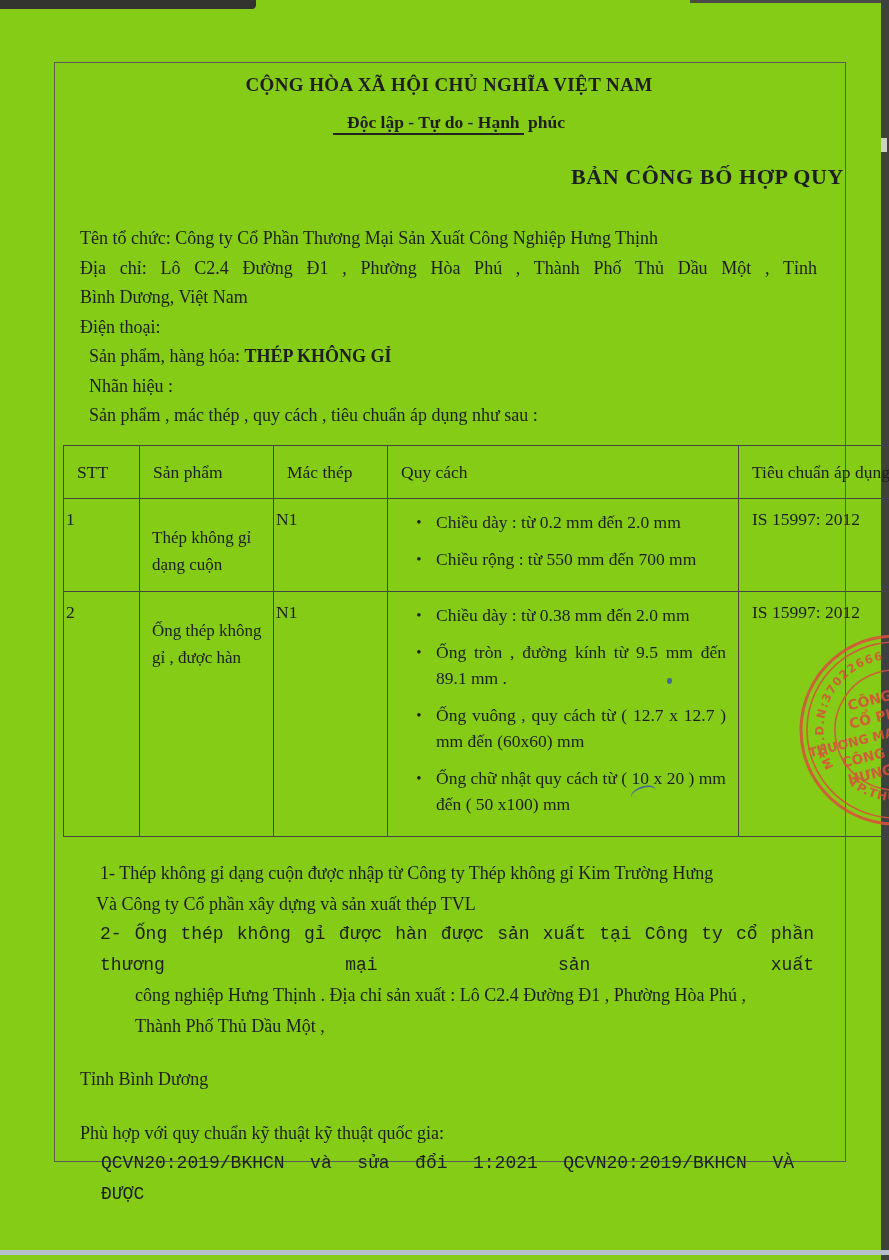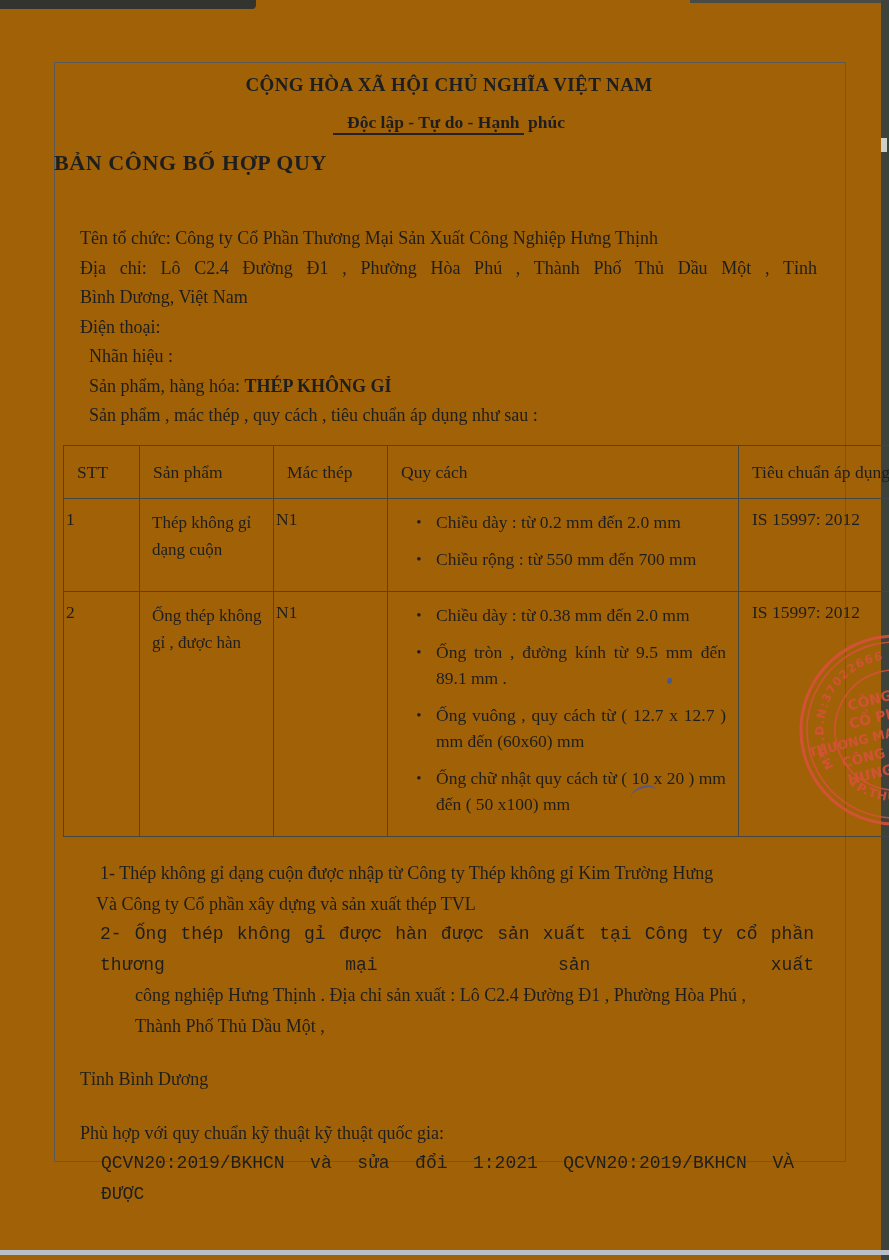--- a/index.html
+++ b/index.html
@@ -1,47 +1,47 @@
 <!DOCTYPE html>
 <html><head>
 <meta charset="utf-8">
 <style>
   html,body{margin:0;padding:0;background:#ffffff;}
   .page{
-    position:relative;width:889px;height:1260px;background:#a16207;
+    position:relative;width:889px;height:1260px;background:#84cc16;
     overflow:hidden;font-family:"Liberation Serif","DejaVu Serif",serif;color:#1e1e1e;
   }
   
   .art-top-left{position:absolute;left:0;top:0;width:256px;height:9px;background:#33332f;border-bottom-right-radius:4px;}
   .art-top-right{position:absolute;left:690px;top:0;width:199px;height:3px;background:#4a4a46;}
   .art-right-strip{position:absolute;left:881px;top:0;width:8px;height:1260px;background:#3d423b;}
   .art-right-spot{position:absolute;left:881px;top:138px;width:6px;height:14px;background:#cfcfc9;}
   .art-bottom-line{position:absolute;left:0;top:1250px;width:889px;height:5px;background:#b7c0c9;}
   
   .doc-border{position:absolute;left:54px;top:62px;width:790px;height:1098px;border:1.6px solid #5a5a58;background:transparent;}
   
   .hdr{position:absolute;left:54px;top:74px;width:790px;text-align:center;}
   .hdr .l1{font-size:19px;font-weight:bold;letter-spacing:.4px;}
   .hdr .motto{font-size:17.5px;font-weight:bold;margin-top:16px;}
   .hdr .motto .ul{border-bottom:2px solid #222;padding:0 4px 1px 14px;}
-  .title-block{position:absolute;left:54px;top:150px;width:790px;text-align:left;}
+  .title-block{position:absolute;left:54px;top:164px;width:790px;text-align:right;}
   .title-block .t1{font-size:22px;font-weight:bold;letter-spacing:.6px;}
   .title-block .t2{font-size:18px;margin-top:13px;}
   
   .info{position:absolute;left:80px;top:224px;width:737px;font-size:18px;line-height:29.5px;}
   .info .ind{padding-left:9px;}
   .info .flush{text-align:justify;text-align-last:justify;}
   .b{font-weight:bold;}
   
   table.spec{position:absolute;left:63px;top:445px;width:775px;border-collapse:collapse;table-layout:fixed;font-size:17.5px;}
   table.spec th,table.spec td{border:1.4px solid #454543;vertical-align:top;font-weight:normal;text-align:left;}
   table.spec th{height:40px;padding:6px 6px 6px 13px;vertical-align:middle;}
   th.c-stt,td.c-stt{width:56px;text-align:center;padding:10px 2px;}
   th.c-stt{padding:6px 2px;}
-  td.c-sp{width:114px;padding:10px 6px 10px 12px;text-align:justify;font-size:17px;line-height:27px;}
+  td.c-sp{width:114px;padding:25px 6px 10px 12px;text-align:justify;font-size:17px;line-height:27px;}
   th.c-sp{width:114px;}
   td.c-mt{width:94px;text-align:center;padding:10px 2px;}
   th.c-mt{width:94px;}
   td.c-qc{width:331px;padding:10px 10px 8px 14px;}
   th.c-qc{width:331px;}
   td.c-tc{width:180px;padding:10px 6px 10px 13px;}
   th.c-tc{width:180px;}
   .qc-item{display:flex;margin-bottom:11px;line-height:26px;}
   .qc-item .bullet{flex:0 0 34px;text-align:center;font-size:15px;}
   .qc-item .bullet::before{content:"•";}
@@ -83,22 +83,22 @@
 
   <div class="title-block">
     <div class="t1">BẢN CÔNG BỐ HỢP QUY</div>
   </div>
 
   <div class="info">
     <div>Tên tổ chức: Công ty Cổ Phần Thương Mại Sản Xuất Công Nghiệp Hưng Thịnh</div>
     <div class="flush">Địa chỉ: Lô C2.4 Đường Đ1 , Phường Hòa Phú , Thành Phố Thủ Dầu Một , Tỉnh</div>
     <div>Bình Dương, Việt Nam</div>
     <div>Điện thoại:</div>
+    <div class="ind"><span>Sản phẩm, hàng hóa: </span><span class="b">THÉP KHÔNG GỈ</span></div>
     <div class="ind">Nhãn hiệu :</div>
-    <div class="ind"><span>Sản phẩm, hàng hóa: </span><span class="b">THÉP KHÔNG GỈ</span></div>
     <div class="ind">Sản phẩm , mác thép , quy cách , tiêu chuẩn áp dụng như sau :</div>
   </div>
 
   <table class="spec">
     <thead>
       <tr>
         <th class="c-stt">STT</th>
         <th class="c-sp">Sản phẩm</th>
         <th class="c-mt">Mác thép</th>
         <th class="c-qc">Quy cách</th>

